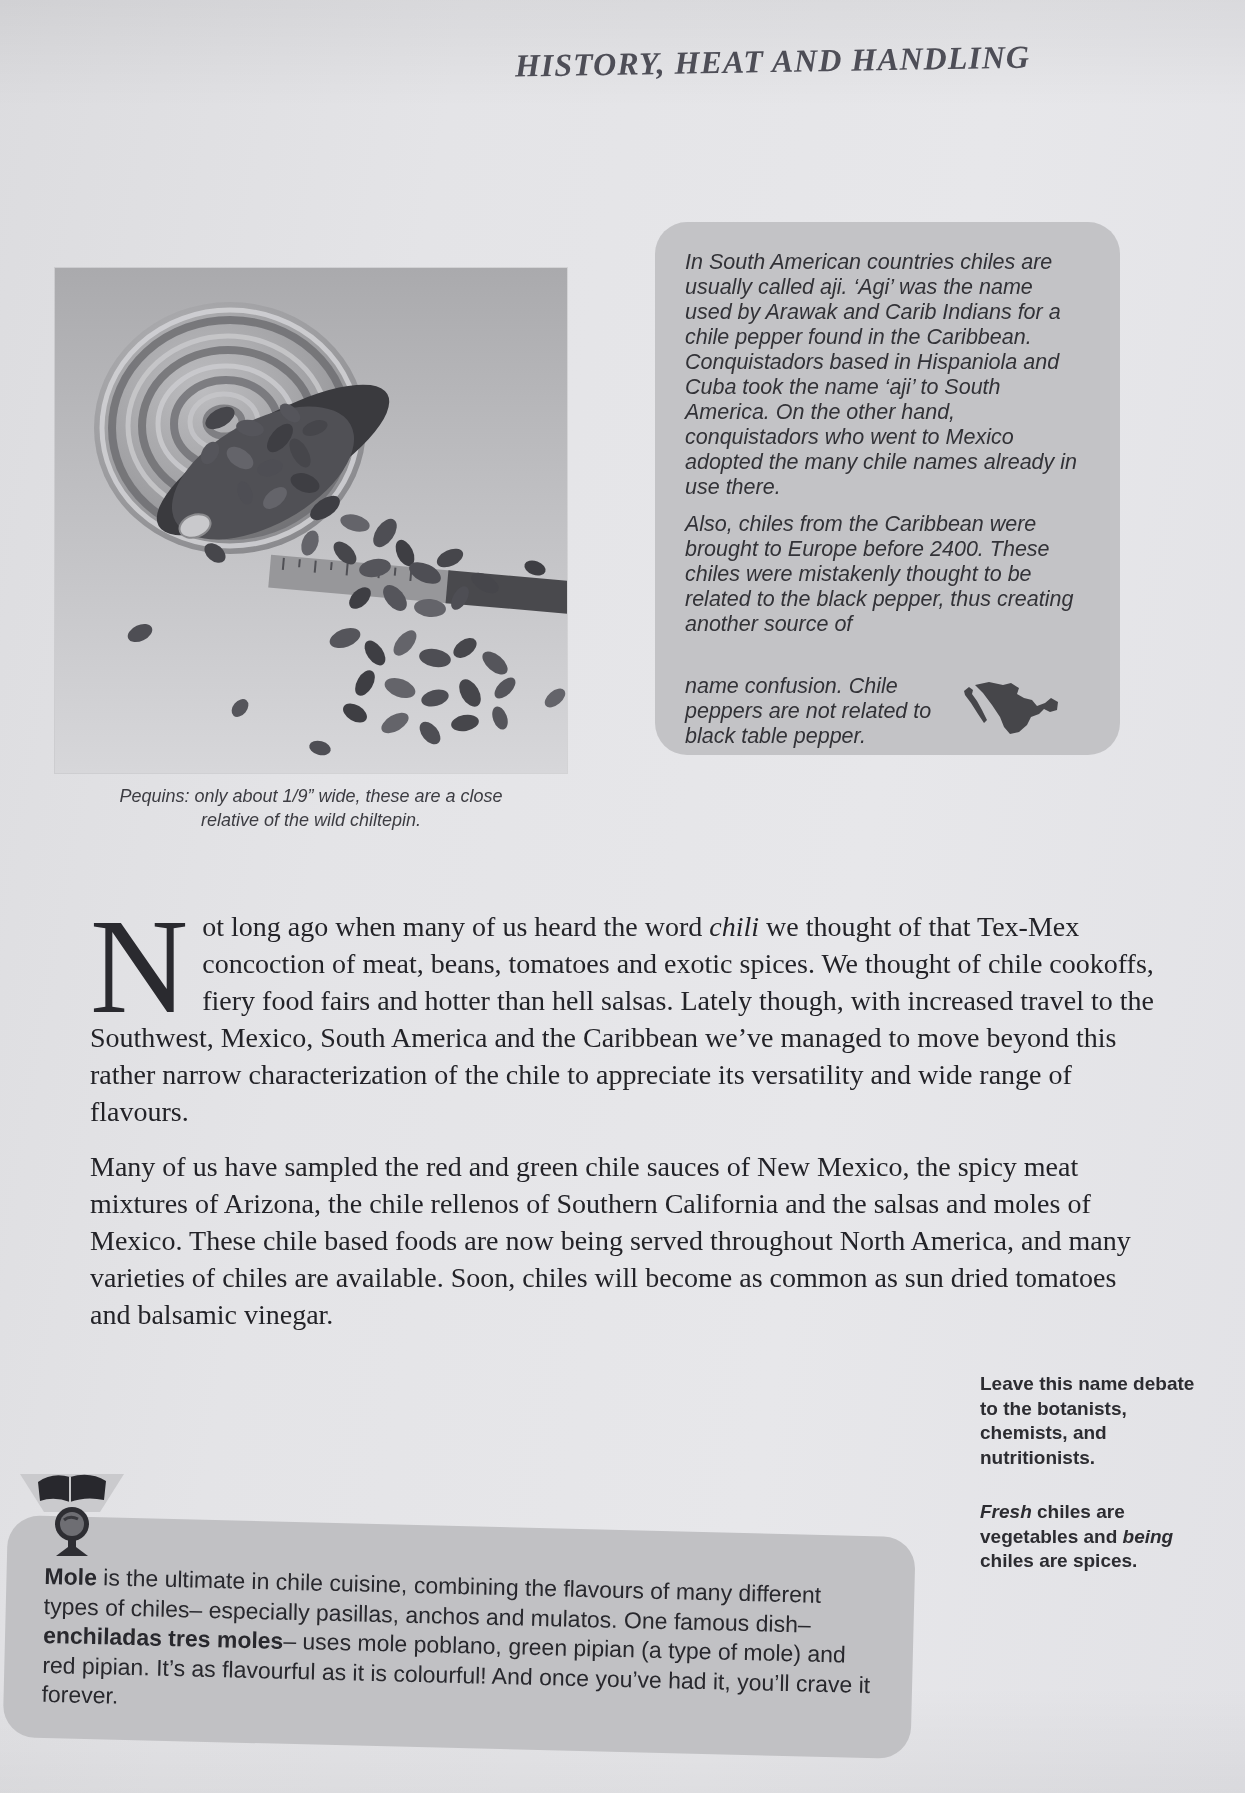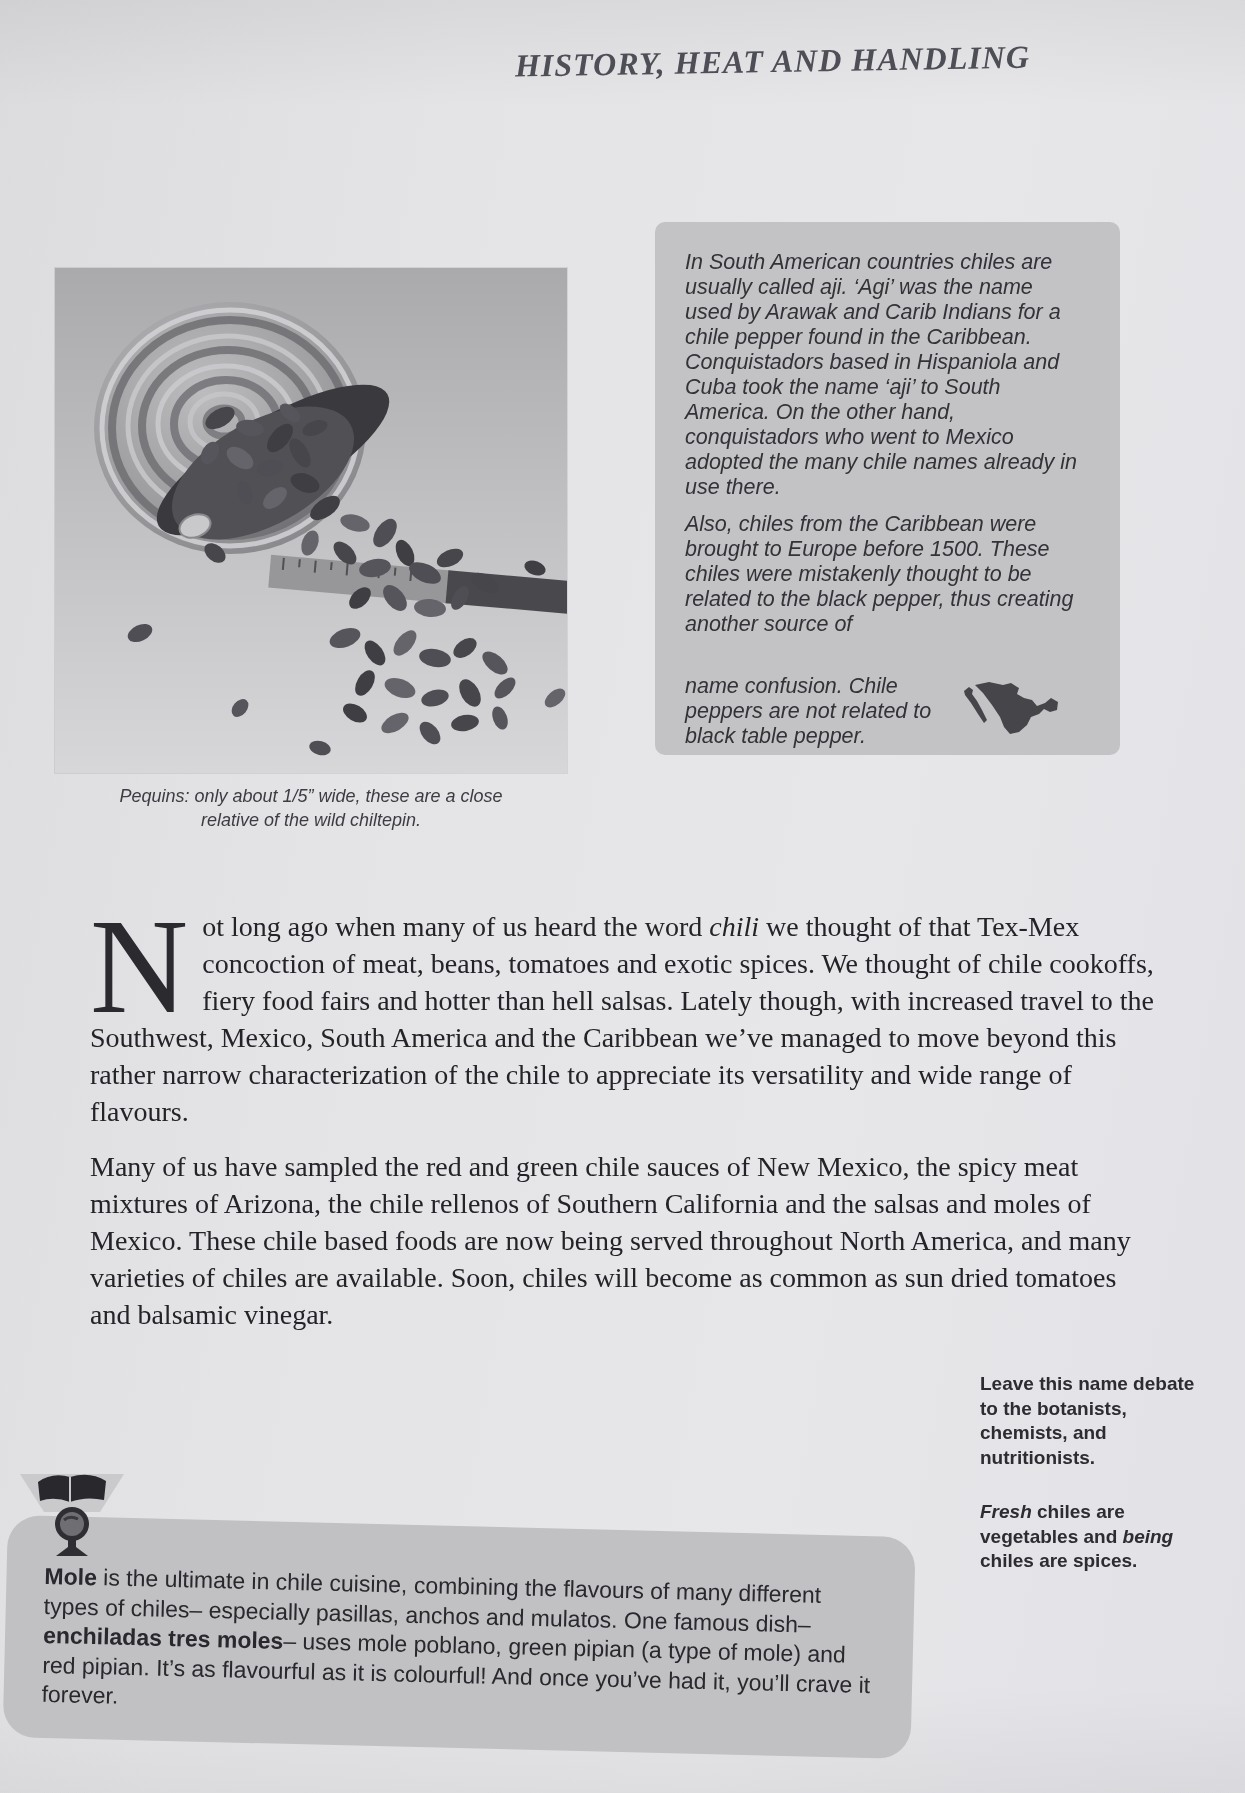--- a/index.html
+++ b/index.html
@@ -21,21 +21,21 @@
     box-shadow:0 0 0 1px rgba(0,0,0,0.08);}
   figure.photo svg{display:block;width:100%;height:100%;}
   .caption{
     position:absolute;left:55px;top:784px;width:512px;text-align:center;
     font-style:italic;font-size:18px;line-height:24px;color:#3c3c42;
   }
   .caption-inner{display:inline-block;max-width:440px;}
   
   .aji-box{
     position:absolute;left:655px;top:222px;width:465px;height:533px;
-    background:#c3c3c6;border-radius:10px;box-sizing:border-box;
+    background:#c3c3c6;border-radius:32px;box-sizing:border-box;
     padding:28px 35px 16px 30px;
     font-style:italic;font-size:21.5px;line-height:25px;color:#323237;
   }
   .aji-box p{margin:0 0 12px 0;max-width:402px;}
   .aji-tail{display:flex;align-items:flex-end;margin-top:37px;}
   .aji-tail p{margin:0;width:268px;flex:0 0 auto;}
   .mexmap{width:100px;height:64px;margin-left:8px;margin-bottom:4px;flex:0 0 auto;}
   
   .body-text{
     position:absolute;left:90px;top:908px;width:1065px;
@@ -174,26 +174,26 @@
       <ellipse cx="160" cy="285" rx="12" ry="8" fill="#46464b" transform="rotate(40 160 285)"></ellipse>
       <ellipse cx="185" cy="440" rx="10" ry="7" fill="#55555b" transform="rotate(-50 185 440)"></ellipse>
       <ellipse cx="480" cy="300" rx="11" ry="7" fill="#3e3e43" transform="rotate(20 480 300)"></ellipse>
       <ellipse cx="500" cy="430" rx="12" ry="7" fill="#64646a" transform="rotate(-40 500 430)"></ellipse>
       <ellipse cx="265" cy="480" rx="11" ry="7" fill="#4e4e54" transform="rotate(15 265 480)"></ellipse>
     </g>
   </svg>
 </figure>
 
 <div class="caption">
-  <span class="caption-inner">Pequins: only about 1/5” wide, these are a close relative of the wild chiltepin.</span>
+  <span class="caption-inner">Pequins: only about 1/9” wide, these are a close relative of the wild chiltepin.</span>
 </div>
 
 <aside class="aji-box">
   <p>In South American countries chiles are usually called aji. ‘Agi’ was the name used by Arawak and Carib Indians for a chile pepper found in the Caribbean. Conquistadors based in Hispaniola and Cuba took the name ‘aji’ to South America. On the other hand, conquistadors who went to Mexico adopted the many chile names already in use there.</p>
-  <p>Also, chiles from the Caribbean were brought to Europe before 1500. These chiles were mistakenly thought to be related to  the black pepper, thus creating another source of</p>
+  <p>Also, chiles from the Caribbean were brought to Europe before 2400. These chiles were mistakenly thought to be related to  the black pepper, thus creating another source of</p>
   <div class="aji-tail">
     <p>name confusion. Chile peppers are not related to black table pepper.</p>
     <svg class="mexmap" viewBox="0 0 100 64">
       <path fill="#46464a" d="M3 10 L8 6 L12 9 L11 13 L16 20 L21 29 L26 39 L23 42 L17 33 L10 22 L4 14 Z"></path>
       <path fill="#46464a" d="M14 4 L28 1 L42 4 L50 2 L58 7 L56 13 L63 17 L71 19 L76 25 L84 22 L90 17 L97 21 L96 29 L89 31 L83 28 L78 33 L70 36 L66 44 L58 51 L49 53 L43 46 L39 36 L31 24 L22 12 Z"></path>
     </svg>
   </div>
 </aside>
 
 <div class="body-text">

